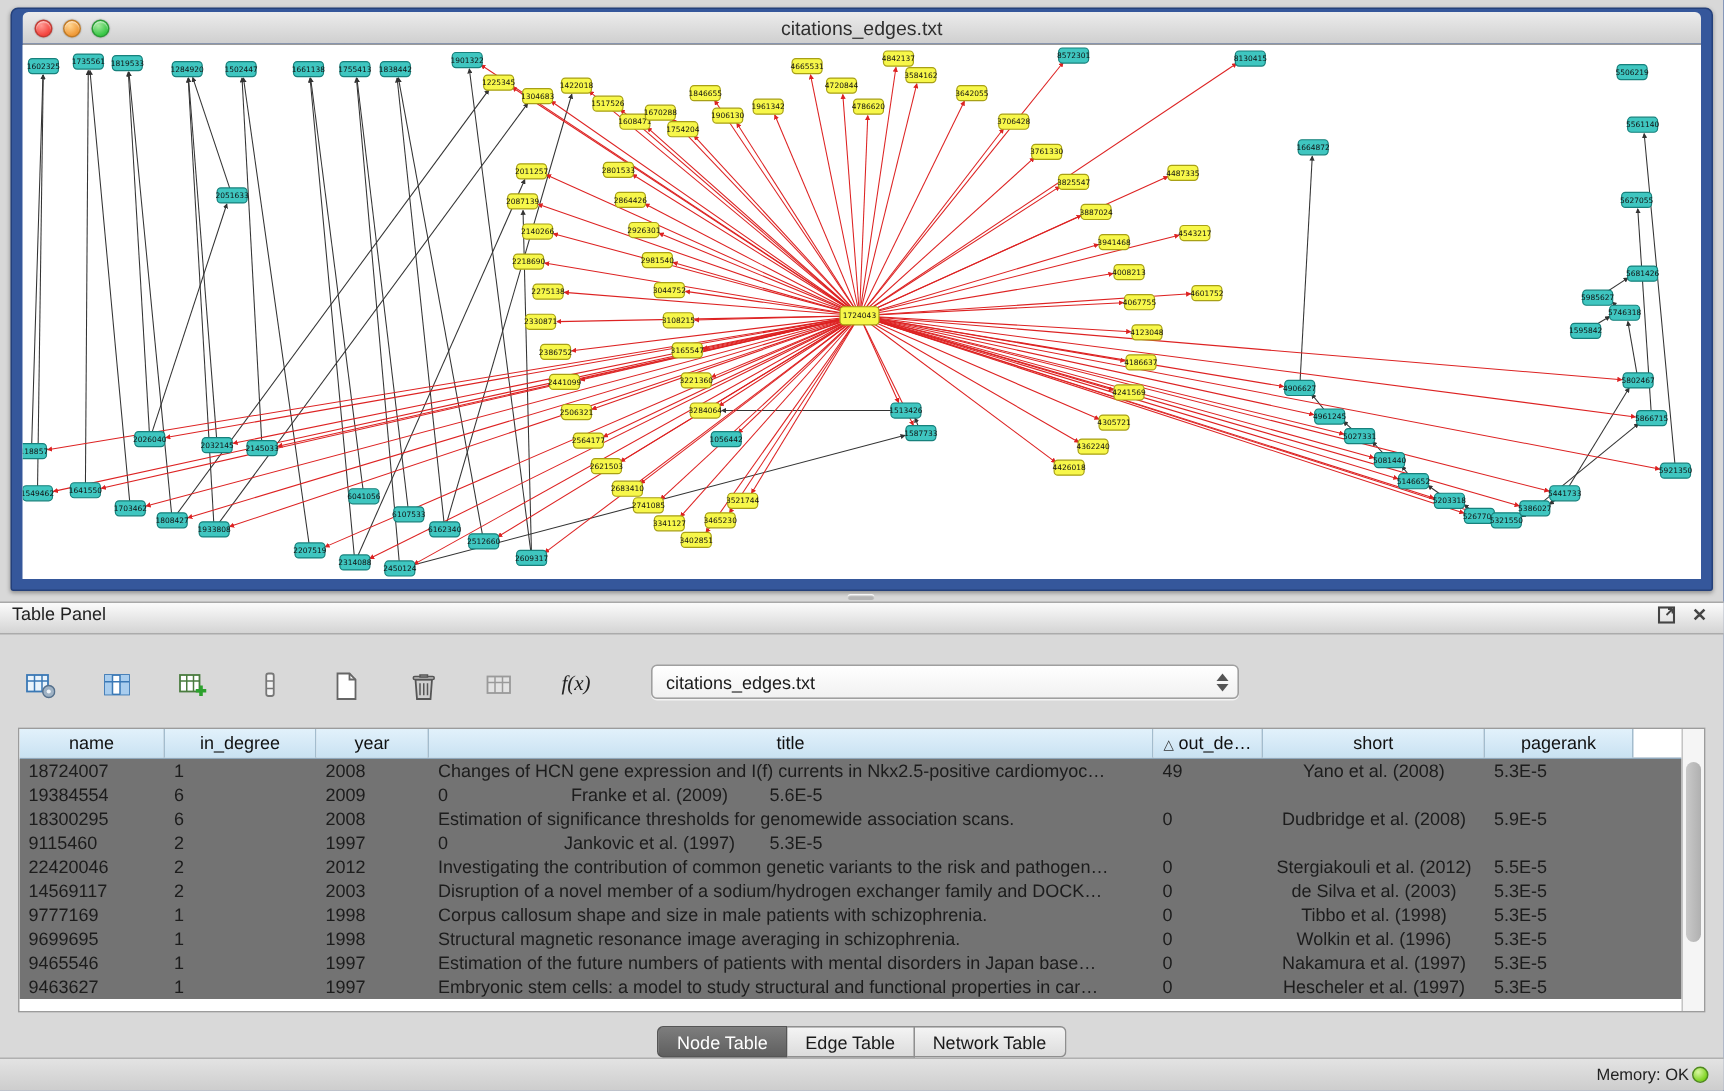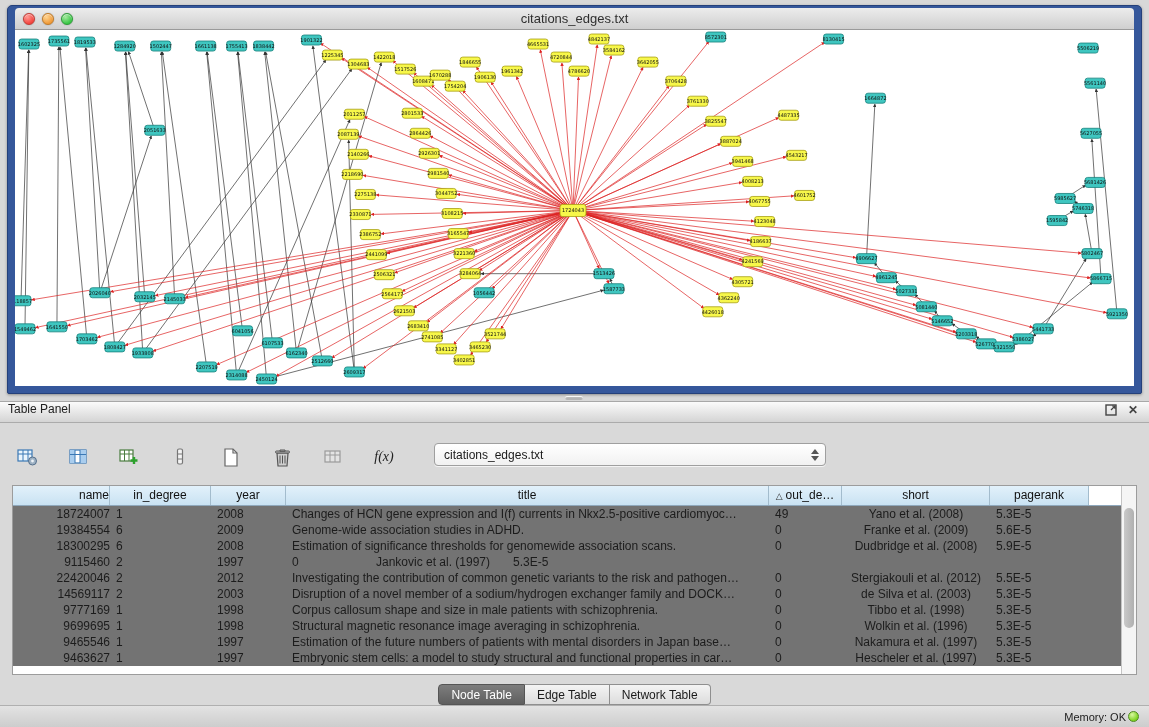--- a/index.html
+++ b/index.html
@@ -78,21 +78,21 @@
   .t-th {
     background:linear-gradient(#e2f1fb,#c9e2f2);
     border-right:1px solid #a3bccd;
     font-size:12px; color:#111; text-align:center; line-height:19px;
     overflow:hidden; white-space:nowrap; flex:0 0 auto;
   }
   .t-th .sort { font-size:9px; margin-right:3px; color:#333; }
   .t-row { display:flex; height:16px; background:#737373; }
   .t-td { font-size:12px; color:#1c1c1c; line-height:16px; padding-left:6px;
     overflow:hidden; white-space:nowrap; flex:0 0 auto; }
-  .c0{width:97px;text-align:right;} .c1{width:101px;} .c2{width:75px;} .c3{width:483px;}
+  .c0{width:97px;} .c1{width:101px;} .c2{width:75px;} .c3{width:483px;}
   .c4{width:73px;} .c5{width:148px;} .c6{width:99px;}
   .t-td.c5 { text-align:center; padding-left:0; }
   .t-scroll { position:absolute; right:0; top:0; bottom:0; width:15px;
     background:#f5f5f5; border-left:1px solid #c4c4c4; }
   .t-thumb { position:absolute; left:2px; right:2px; top:22px; height:120px;
     background:linear-gradient(90deg,#c9c9c9,#b0b0b0); border-radius:5px; }
 
   
   .tp-tabs { height:30px; display:flex; align-items:flex-end; justify-content:center; }
   .tab {
@@ -822,21 +822,20 @@
             <div class="t-td c2">2008</div>
             <div class="t-td c3">Changes of HCN gene expression and I(f) currents in Nkx2.5-positive cardiomyoc…</div>
             <div class="t-td c4">49</div>
             <div class="t-td c5">Yano et al. (2008)</div>
             <div class="t-td c6">5.3E-5</div>
           </div>
           <div class="t-row">
             <div class="t-td c0">19384554</div>
             <div class="t-td c1">6</div>
             <div class="t-td c2">2009</div>
-            <div class="t-td c3">Genome-wide association studies in ADHD.</div>
             <div class="t-td c4">0</div>
             <div class="t-td c5">Franke et al. (2009)</div>
             <div class="t-td c6">5.6E-5</div>
           </div>
           <div class="t-row">
             <div class="t-td c0">18300295</div>
             <div class="t-td c1">6</div>
             <div class="t-td c2">2008</div>
             <div class="t-td c3">Estimation of significance thresholds for genomewide association scans.</div>
             <div class="t-td c4">0</div>

